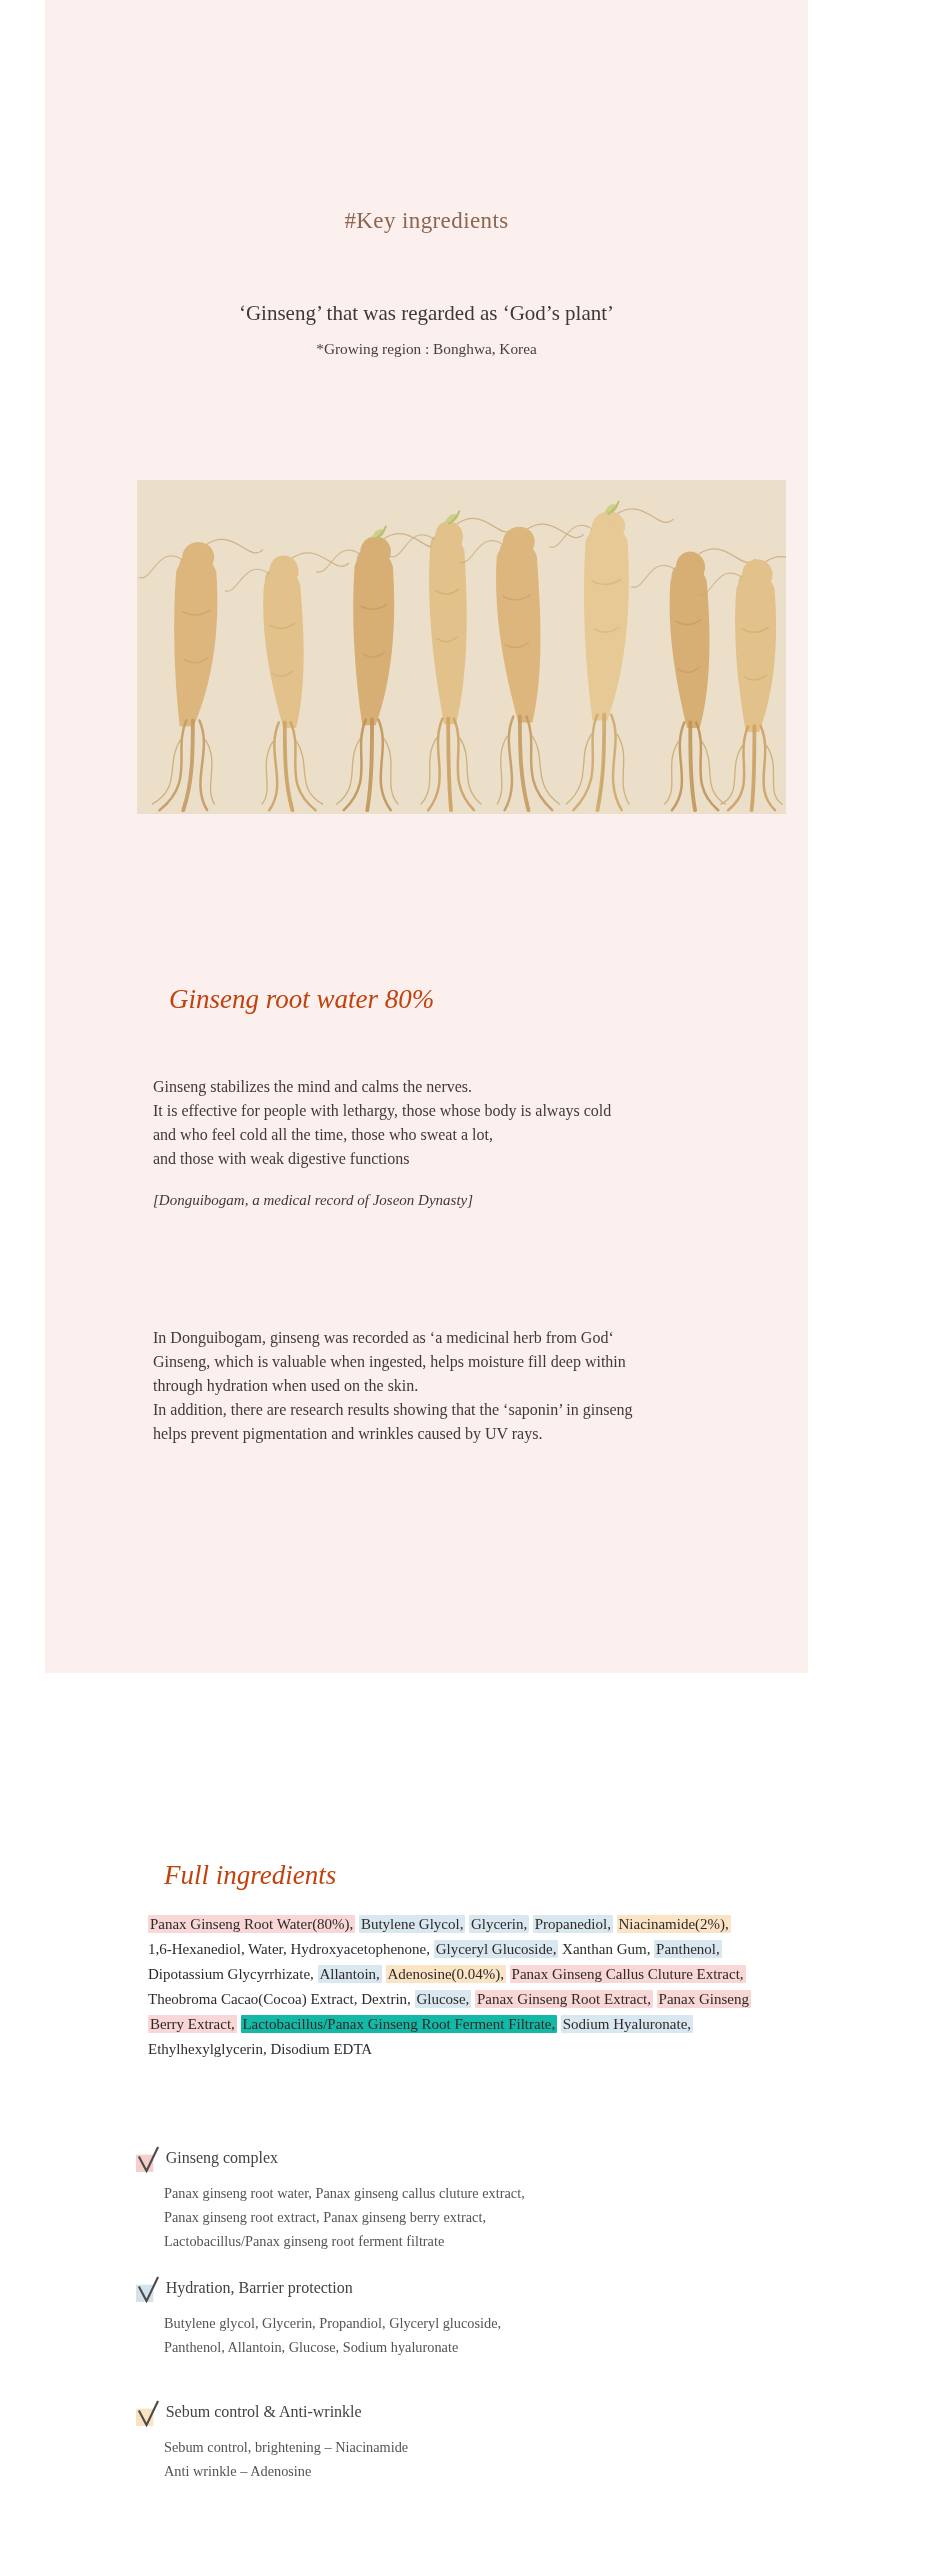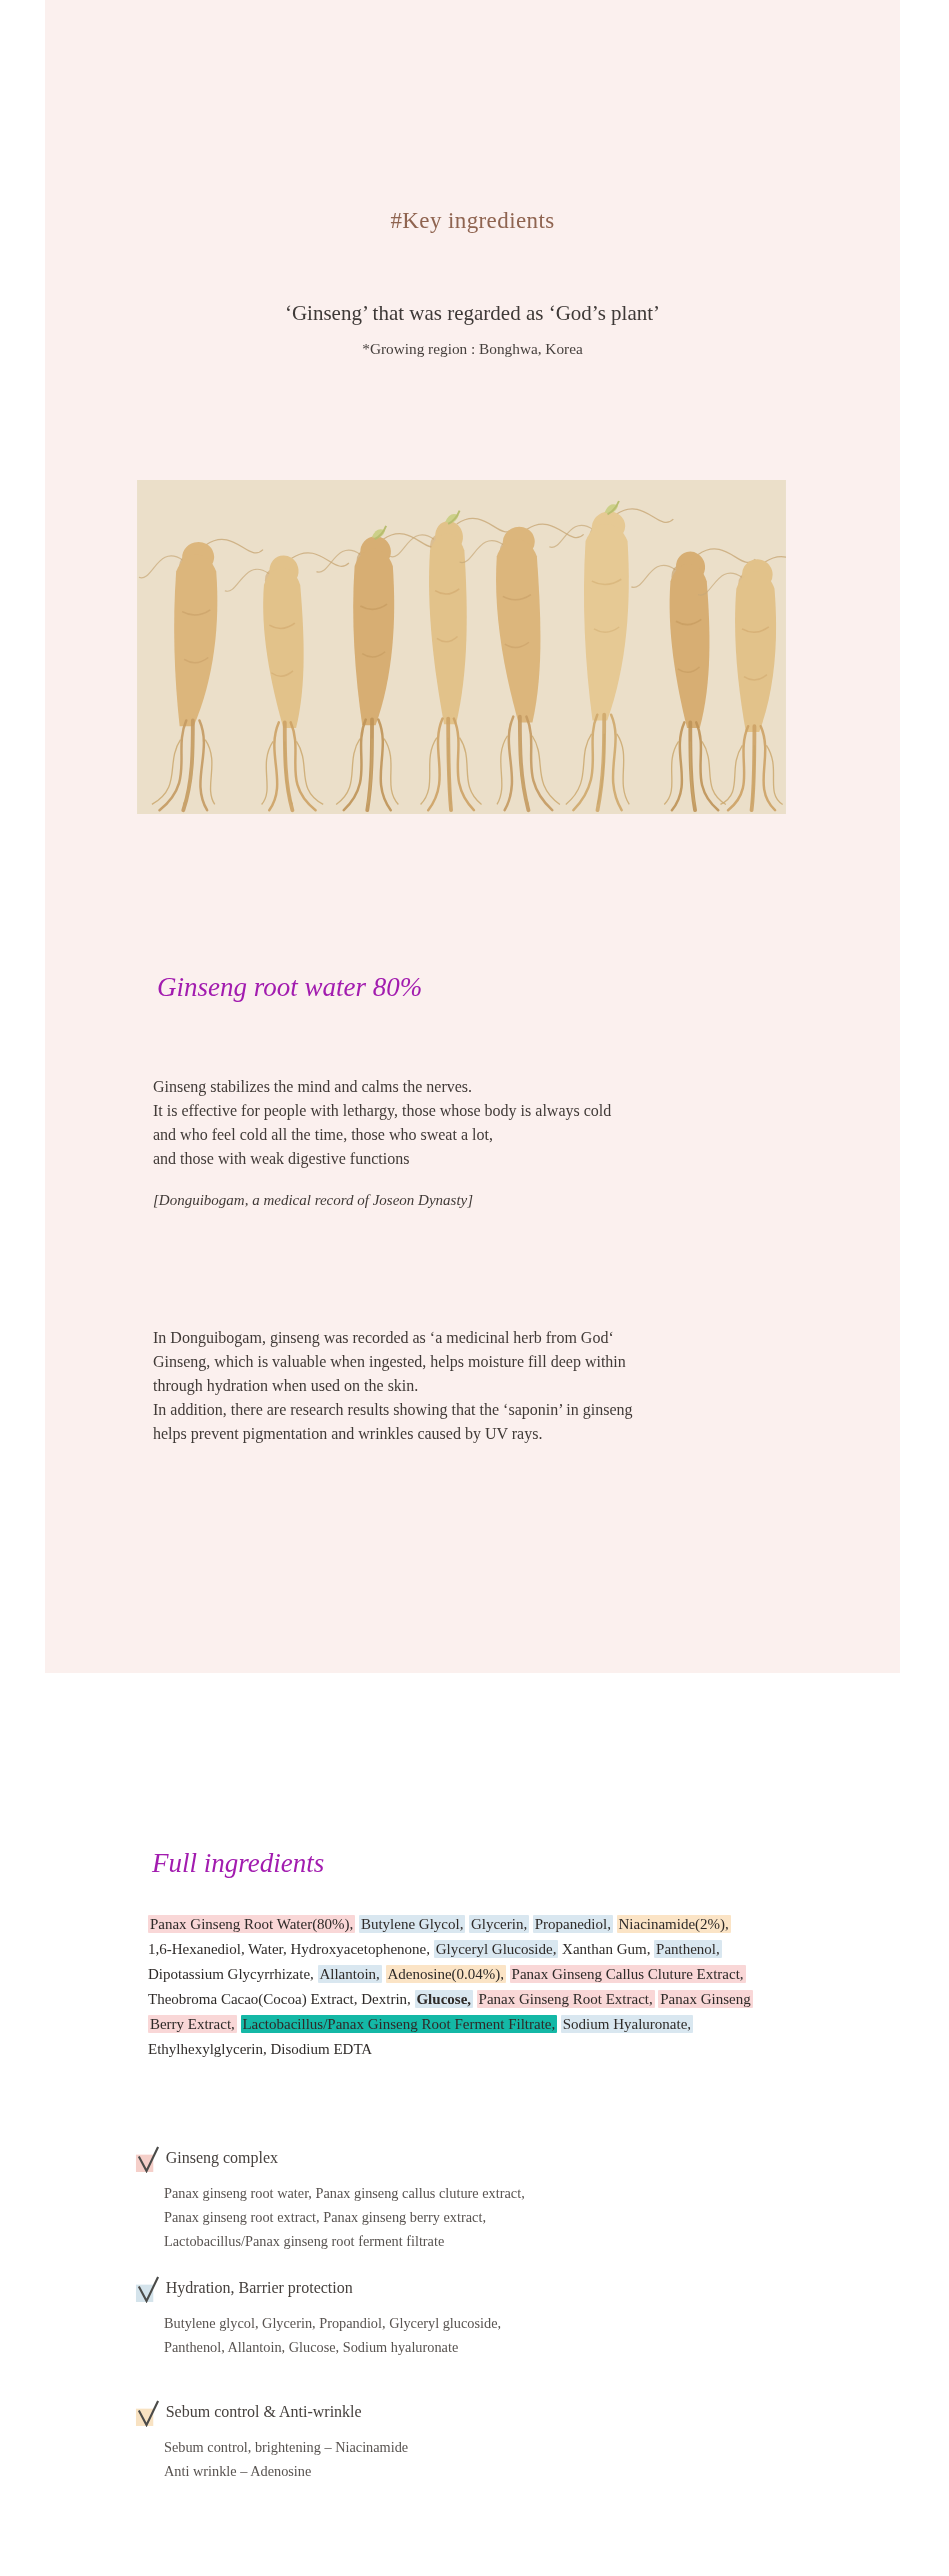--- a/index.html
+++ b/index.html
@@ -1,28 +1,28 @@
 <!DOCTYPE html>
 <html><head>
 <meta charset="utf-8">
 <style>
   html,body{margin:0;padding:0;background:#ffffff;}
   .page{position:relative;width:950px;height:2576px;background:#ffffff;
         font-family:"Liberation Serif", serif;overflow:hidden;}
 
   
-  .panel{position:absolute;left:45px;top:0;width:855px;height:1673px;background:#fbf0ee;}
+  .panel{position:absolute;left:45px;top:0;width:763px;height:1673px;background:#fbf0ee;}
   .panel-title{position:absolute;top:208px;left:0;width:100%;text-align:center;
                font-size:23px;color:#8f6450;letter-spacing:0.4px;}
   .panel-subtitle{position:absolute;top:301px;left:0;width:100%;text-align:center;
                   font-size:21px;color:#3e3937;}
   .panel-growing{position:absolute;top:340px;left:0;width:100%;text-align:center;
                  font-size:15.3px;color:#453f3c;}
   .photo{position:absolute;left:92px;top:480px;width:649px;height:334px;overflow:hidden;}
-  .h-italic{font-style:italic;font-weight:normal;color:#a21caf;margin:4px;}
+  .h-italic{font-style:italic;font-weight:normal;color:#c2410c;margin:16px;}
   .panel-heading{position:absolute;left:108px;top:968px;font-size:27px;}
   .para{position:absolute;left:108px;font-size:16px;line-height:24px;color:#403a37;}
   .para-1{top:1075px;}
   .citation{position:absolute;left:108px;top:1192px;font-style:italic;
             font-size:15px;color:#403a37;}
   .para-2{top:1326px;}
 
   
   .full-title{position:absolute;left:148px;top:1844px;font-size:27px;}
   .ing{position:absolute;left:148px;top:1912px;width:668px;font-size:15px;
@@ -210,21 +210,21 @@
         <div>In addition, there are research results showing that the ‘saponin’ in ginseng</div>
         <div>helps prevent pigmentation and wrinkles caused by UV rays.</div>
       </div>
   </section>
 
   <h2 class="h-italic full-title">Full ingredients</h2>
   <div class="ing" id="ing-lines">
       <div class="ing-line"><span class="hl" style="background: rgb(249, 215, 215);">Panax Ginseng Root Water(80%),</span><span> </span><span class="hl" style="background: rgb(217, 231, 240);">Butylene Glycol,</span><span> </span><span class="hl" style="background: rgb(217, 231, 240);">Glycerin,</span><span> </span><span class="hl" style="background: rgb(217, 231, 240);">Propanediol,</span><span> </span><span class="hl" style="background: rgb(251, 228, 198);">Niacinamide(2%),</span></div>
       <div class="ing-line"><span>1,6-Hexanediol, Water, Hydroxyacetophenone, </span><span class="hl" style="background: rgb(217, 231, 240);">Glyceryl Glucoside,</span><span> Xanthan Gum, </span><span class="hl" style="background: rgb(217, 231, 240);">Panthenol,</span></div>
       <div class="ing-line"><span>Dipotassium Glycyrrhizate, </span><span class="hl" style="background: rgb(217, 231, 240);">Allantoin,</span><span> </span><span class="hl" style="background: rgb(251, 228, 198);">Adenosine(0.04%),</span><span> </span><span class="hl" style="background: rgb(249, 215, 215);">Panax Ginseng Callus Cluture Extract,</span></div>
-      <div class="ing-line"><span>Theobroma Cacao(Cocoa) Extract, Dextrin, </span><span class="hl" style="background: rgb(217, 231, 240); font-weight: bold;">Glucose,</span><span> </span><span class="hl" style="background: rgb(249, 215, 215);">Panax Ginseng Root Extract,</span><span> </span><span class="hl" style="background: rgb(249, 215, 215);">Panax Ginseng</span></div>
+      <div class="ing-line"><span>Theobroma Cacao(Cocoa) Extract, Dextrin, </span><span class="hl" style="background: rgb(217, 231, 240);">Glucose,</span><span> </span><span class="hl" style="background: rgb(249, 215, 215);">Panax Ginseng Root Extract,</span><span> </span><span class="hl" style="background: rgb(249, 215, 215);">Panax Ginseng</span></div>
       <div class="ing-line"><span class="hl" style="background: rgb(249, 215, 215);">Berry Extract,</span><span> </span><span class="hl" style="background: #14b8a6;">Lactobacillus/Panax Ginseng Root Ferment Filtrate,</span><span> </span><span class="hl" style="background: rgb(217, 231, 240);">Sodium Hyaluronate,</span></div>
       <div class="ing-line"><span>Ethylhexylglycerin, Disodium EDTA</span></div>
     </div>
 
   <div id="features">
       <div class="feature f-0">
         <div class="feature-head">
           <svg class="check" viewBox="0 0 26 30">
             <rect x="1" y="11" width="18" height="18" fill="#f5cfc9"></rect>
             <polyline points="4,13 12,28 24,3" fill="none" stroke="#4b4b49" stroke-width="2.2"></polyline>

